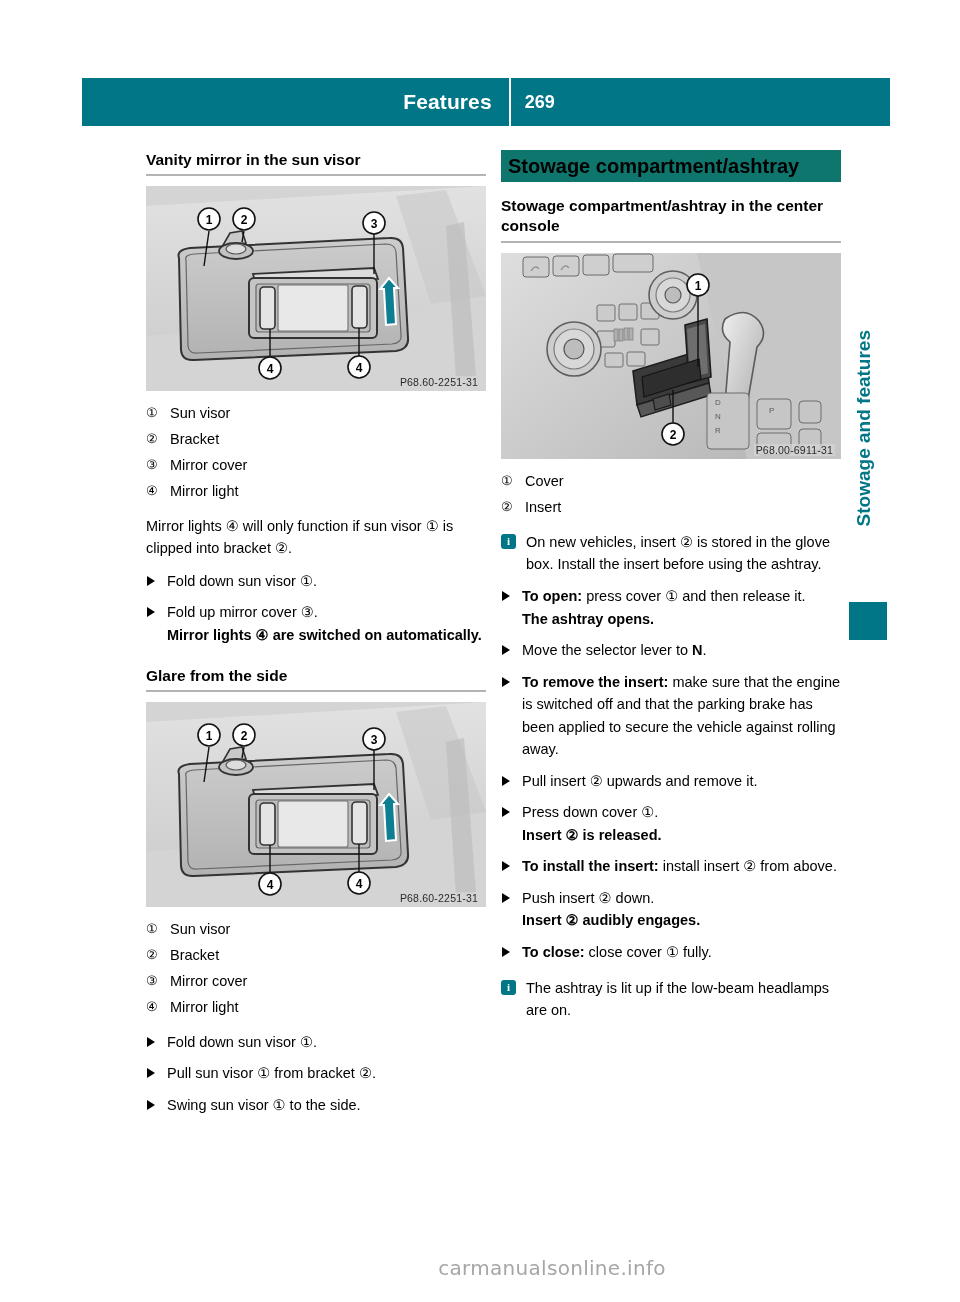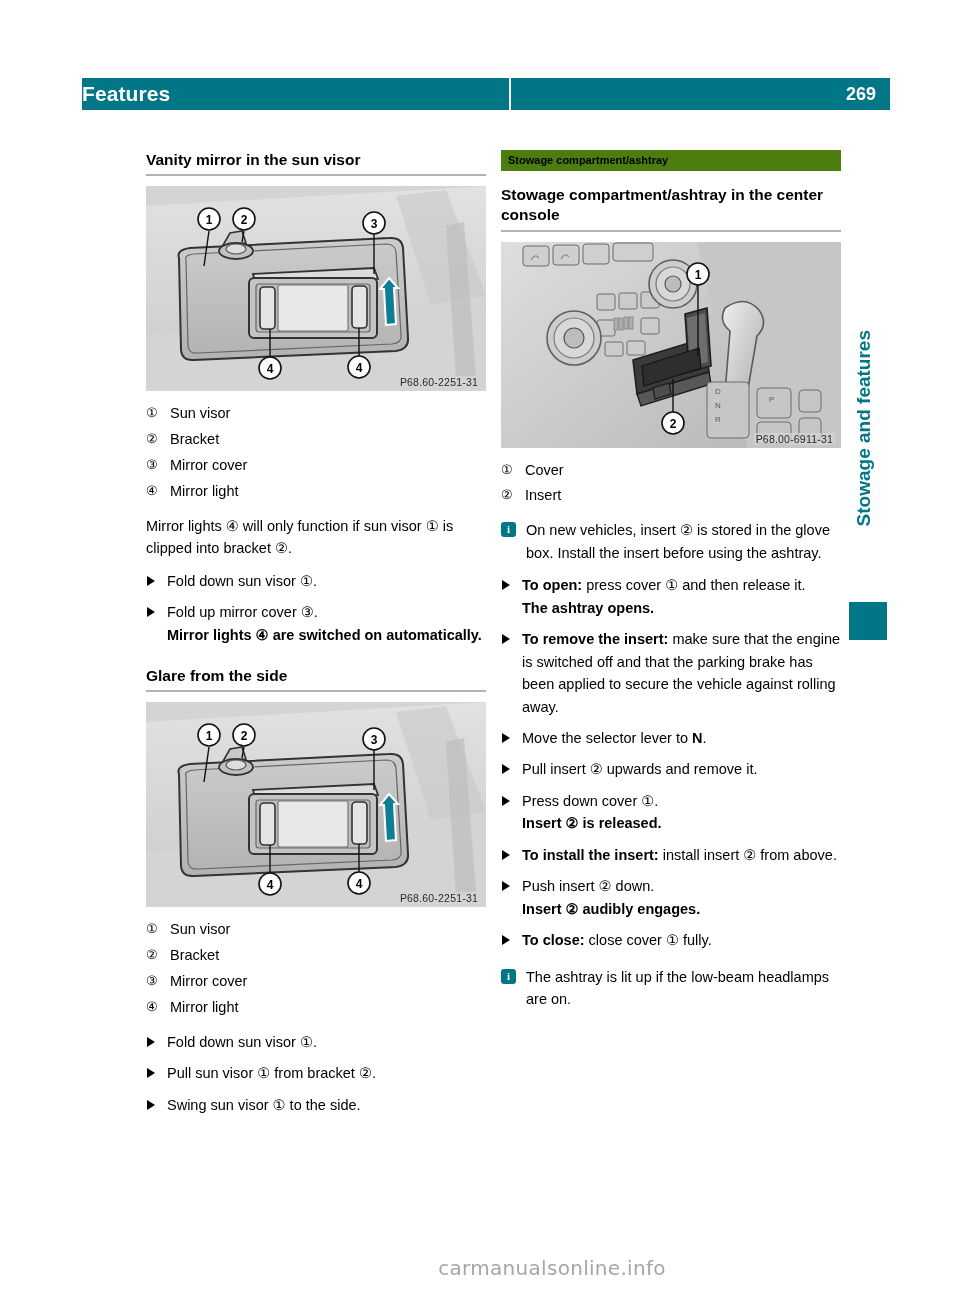--- a/index.html
+++ b/index.html
@@ -12,25 +12,25 @@
     position: relative;
     font-family: "Liberation Sans", sans-serif;
     color: #000000;
     overflow: hidden;
   }
 
   
   .header-bar {
     position: absolute;
     left: 82px; top: 78px;
-    width: 808px; height: 32px;
+    width: 808px; height: 48px;
     background: #007687;
     display: flex;
     align-items: center;
-    justify-content: space-between;
+    justify-content: center;
   }
   .header-title {
     font-size: 21px;
     font-weight: bold;
     color: #ffffff;
     letter-spacing: .1px;
     padding-right: 17px;
   }
   .header-divider {
     width: 2px;
@@ -59,25 +59,25 @@
   }
   .col-right {
     position: absolute;
     left: 501px; top: 150px;
     width: 340px;
   }
 
   
   h2.section-head {
     margin: 0;
-    font-size: 11px;
+    font-size: 20px;
     font-weight: bold;
     line-height: 1.25;
     padding: 4px 0 3px 7px;
-    background: #4d7c0f;
+    background: #0f766e;
   }
   h3.sub-head {
     margin: 0;
     font-size: 15.5px;
     font-weight: bold;
     line-height: 1.32;
   }
   .rule {
     height: 2px;
     background: #b3b3b3;
@@ -552,25 +552,25 @@
     <div class="gap-s"></div>
 
     <ul class="steps">
       <li>
         <span class="tri"></span>
         <b>To open:</b><span> press cover ① and then release it.</span>
         <span class="substep">The ashtray opens.</span>
       </li>
       <li>
         <span class="tri"></span>
+        <span>Move the selector lever to </span><b>N</b><span>.</span>
+      </li>
+      <li>
+        <span class="tri"></span>
         <b>To remove the insert:</b><span> make sure that the engine is switched off and that the parking brake has been applied to secure the vehicle against rolling away.</span>
-      </li>
-      <li>
-        <span class="tri"></span>
-        <span>Move the selector lever to </span><b>N</b><span>.</span>
       </li>
       <li>
         <span class="tri"></span>
         <span>Pull insert ② upwards and remove it.</span>
       </li>
       <li>
         <span class="tri"></span>
         <span>Press down cover ①.</span>
         <span class="substep">Insert ② is released.</span>
       </li>

